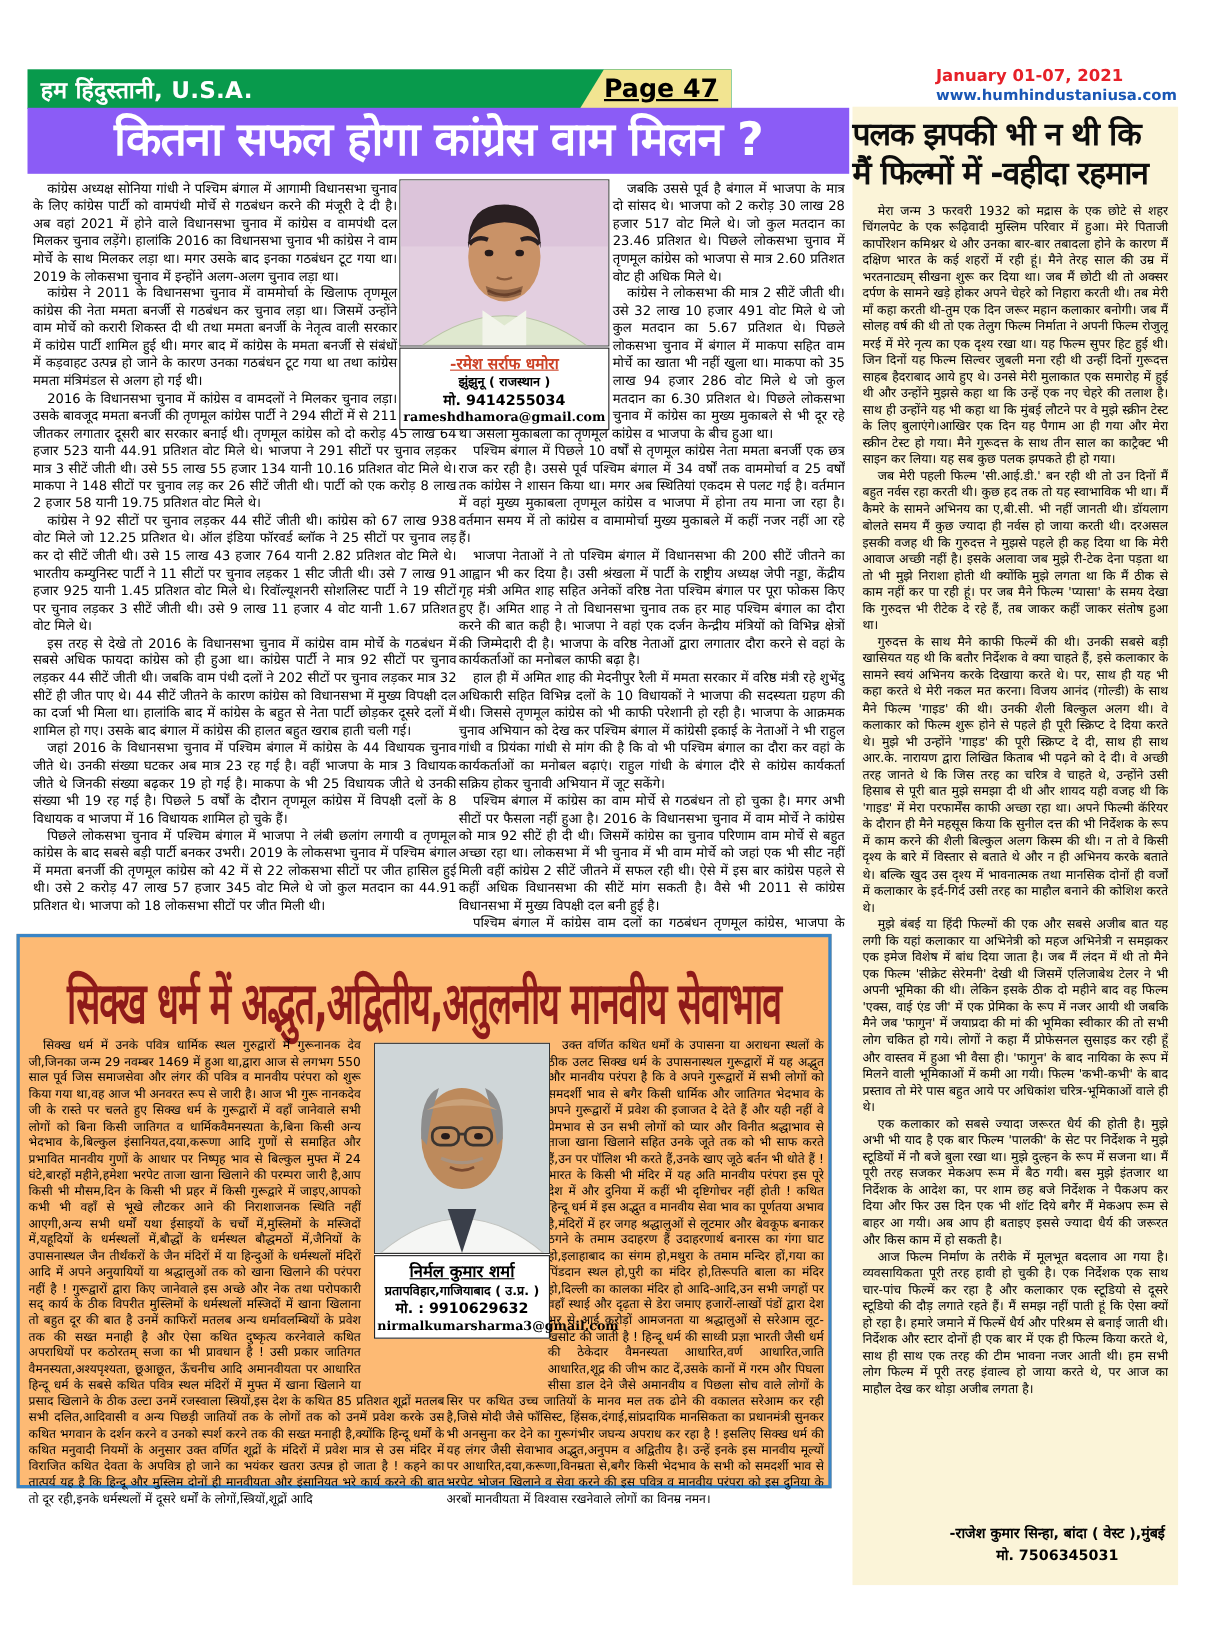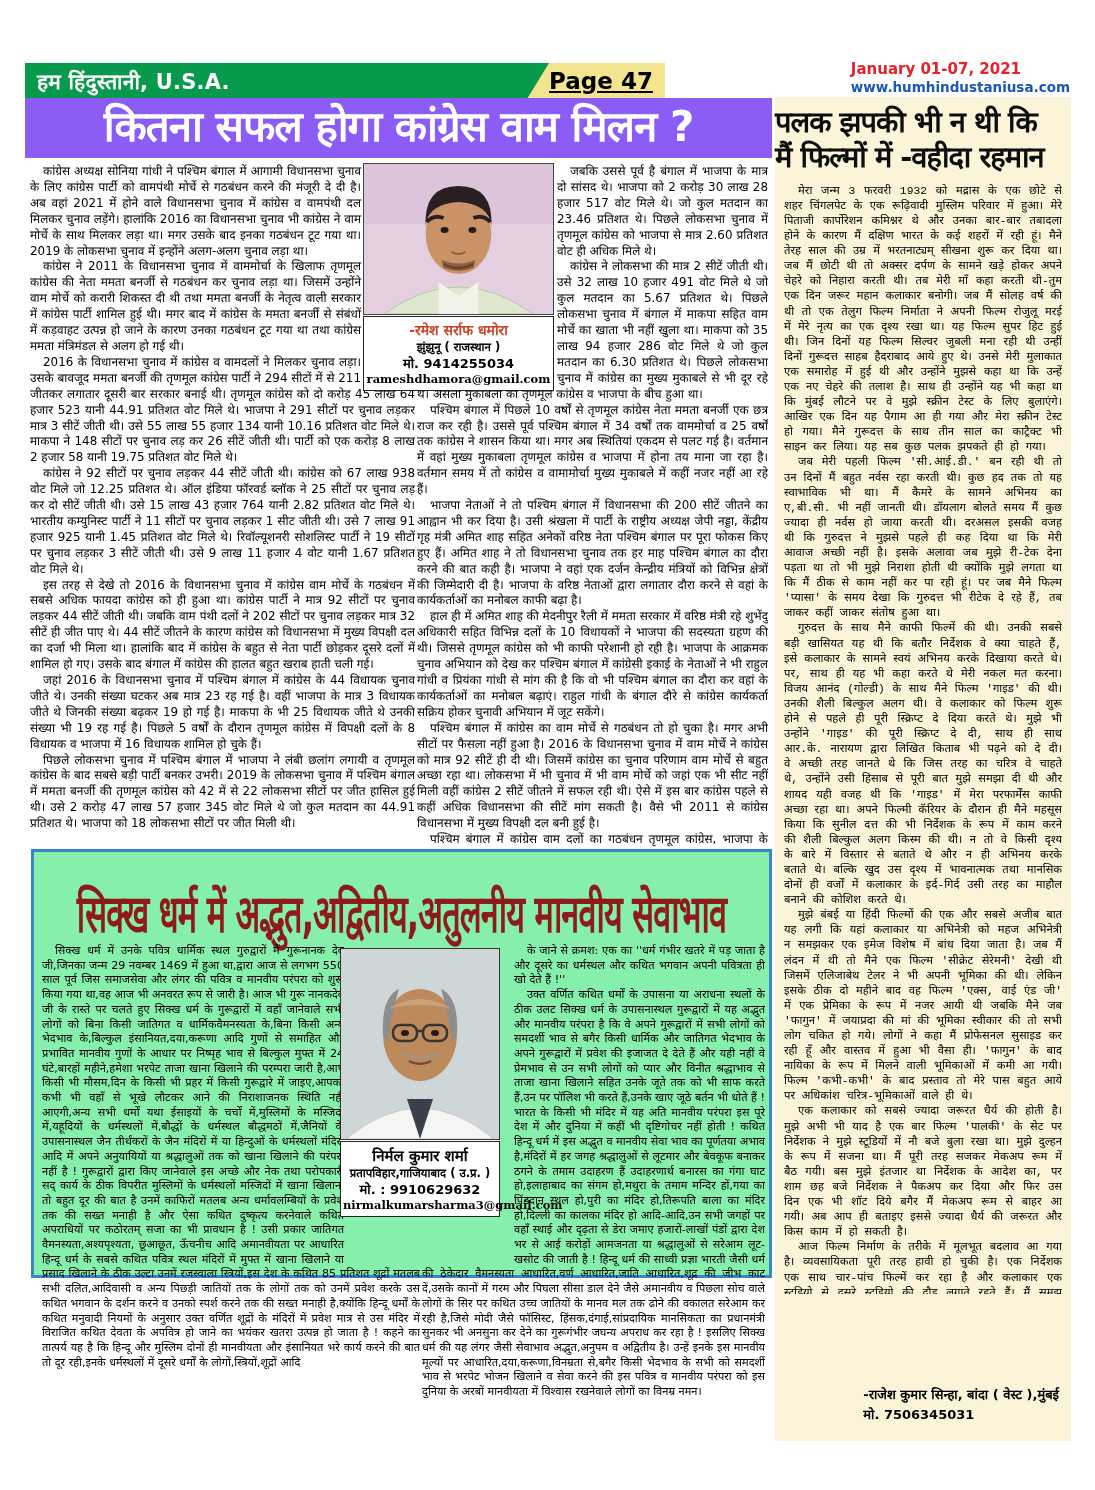--- a/index.html
+++ b/index.html
@@ -40,53 +40,53 @@
   .spacer-l1{float:left;width:140px;height:218px;}
   .para{margin:0;text-indent:13px;text-align:justify;}
   .a1-body .para{font-size:11.9px;line-height:15.9px;}
   
   .photo-box{background:#fff;}
   .pb1{left:363px;top:163px;width:191px;}
   .pb1 .photo{height:150px;border:1px solid #444;overflow:hidden;}
   .pb2{left:340px;top:948px;width:160px;}
   .pb2 .photo{height:190px;border:1px solid #333;overflow:hidden;}
   .cap{border:1.5px solid #222;background:#fff;text-align:center;padding:3px 2px 4px;margin-top:1px;}
-  .cap .nm{font-weight:bold;font-family:"DejaVu Serif","Liberation Serif",serif;}
+  .cap .nm{font-weight:bold;font-family:"DejaVu Serif","Liberation Serif",serif;text-decoration:underline;}
   .pb1 .nm{color:#cc4125;font-size:14px;}
   .pb2 .nm{color:#000;font-size:15px;}
   .cap .loc{font-weight:bold;font-size:11.5px;}
   .cap .ph{font-weight:bold;font-size:13px;}
   .cap .em{font-weight:bold;font-size:11.5px;font-family:"DejaVu Serif","Liberation Serif",serif;}
   
   .a2-box{
-    left:31px;top:849px;width:741px;height:429px;border:3px solid #3a85c6;
-    box-sizing:border-box;background:#86efac;
+    left:15px;top:849px;width:741px;height:504px;border:3px solid #3a85c6;
+    box-sizing:border-box;background:#fdba74;
   }
   .a2-headline{
     position:absolute;left:0;top:0;width:100%;height:88px;line-height:86px;
     text-align:center;color:#8e1a1a;font-weight:bold;font-size:36px;
     white-space:nowrap;letter-spacing:-1px;
     transform:scale(0.9,1.45);transform-origin:center top;
   }
   .a2-body{position:absolute;left:0;top:92px;width:100%;height:480px;}
   .a2-col1{position:absolute;left:8px;top:0;width:378px;height:480px;overflow:hidden;}
   .a2-col2{position:absolute;left:388px;top:0;width:343px;height:480px;overflow:hidden;}
   .a2-body .para{font-size:11.1px;line-height:14.7px;}
   .spacer-r2{float:right;width:76px;height:310px;}
   .spacer-l2{float:left;width:92px;height:310px;}
   
   .sidebar{left:775px;top:97px;width:296px;height:1344px;background:#fbf4d8;}
   .sb-headline{
     padding:8px 8px 4px 0;font-weight:bold;color:#0d0d0d;
     font-size:29px;line-height:1.22;letter-spacing:-1px;
   }
-  .sb-body{margin:4px 9px 0 9px;height:1110px;overflow:hidden;font-family:Liberation Mono, monospace;}
+  .sb-body{margin:4px 9px 0 9px;height:1110px;overflow:hidden;}
   .sb-body .para{font-size:11.3px;line-height:15.1px;text-indent:14px;}
   .sb-byline{
-    position:absolute;right:12px;bottom:16px;text-align:left;font-weight:bold;
+    position:absolute;right:12px;bottom:16px;text-align:center;font-weight:bold;
     font-size:13px;line-height:1.55;
   }
   
   .photo svg{display:block;width:100%;height:100%;}
 </style>
 </head>
 <body>
 
 <div class="abs masthead-bar">
   <span class="masthead-title">हम हिंदुस्तानी, U.S.A.</span>
@@ -158,21 +158,20 @@
   <div class="a2-body">
     <div class="a2-col1">
       <div class="spacer-r2"></div>
       <div>
           <p class="para">सिक्ख धर्म में उनके पवित्र धार्मिक स्थल गुरुद्वारों में गुरूनानक देव जी,जिनका जन्म 29 नवम्बर 1469 में हुआ था,द्वारा आज से लगभग 550 साल पूर्व जिस समाजसेवा और लंगर की पवित्र व मानवीय परंपरा को शुरू किया गया था,वह आज भी अनवरत रूप से जारी है। आज भी गुरू नानकदेव जी के रास्ते पर चलते हुए सिक्ख धर्म के गुरूद्वारों में वहाँ जानेवाले सभी लोगों को बिना किसी जातिगत व धार्मिकवैमनस्यता के,बिना किसी अन्य भेदभाव के,बिल्कुल इंसानियत,दया,करूणा आदि गुणों से समाहित और प्रभावित मानवीय गुणों के आधार पर निष्पृह भाव से बिल्कुल मुफ्त में 24 घंटे,बारहों महीने,हमेशा भरपेट ताजा खाना खिलाने की परम्परा जारी है,आप किसी भी मौसम,दिन के किसी भी प्रहर में किसी गुरूद्वारे में जाइए,आपको कभी भी वहाँ से भूखे लौटकर आने की निराशाजनक स्थिति नहीं आएगी,अन्य सभी धर्मों यथा ईसाइयों के चर्चों में,मुस्लिमों के मस्जिदों में,यहूदियों के धर्मस्थलों में,बौद्धों के धर्मस्थल बौद्धमठों में,जैनियों के उपासनास्थल जैन तीर्थंकरों के जैन मंदिरों में या हिन्दुओं के धर्मस्थलों मंदिरों आदि में अपने अनुयायियों या श्रद्धालुओं तक को खाना खिलाने की परंपरा नहीं है ! गुरूद्वारों द्वारा किए जानेवाले इस अच्छे और नेक तथा परोपकारी सद् कार्य के ठीक विपरीत मुस्लिमों के धर्मस्थलों मस्जिदों में खाना खिलाना तो बहुत दूर की बात है उनमें काफिरों मतलब अन्य धर्मावलम्बियों के प्रवेश तक की सख्त मनाही है और ऐसा कथित दुष्कृत्य करनेवाले कथित अपराधियों पर कठोरतम् सजा का भी प्रावधान है ! उसी प्रकार जातिगत वैमनस्यता,अश्यपृश्यता, छूआछूत, ऊँचनीच आदि अमानवीयता पर आधारित हिन्दू धर्म के सबसे कथित पवित्र स्थल मंदिरों में मुफ्त में खाना खिलाने या प्रसाद खिलाने के ठीक उल्टा उनमें रजस्वाला स्त्रियों,इस देश के कथित 85 प्रतिशत शूद्रों मतलब सभी दलित,आदिवासी व अन्य पिछड़ी जातियों तक के लोगों तक को उनमें प्रवेश करके उस कथित भगवान के दर्शन करने व उनको स्पर्श करने तक की सख्त मनाही है,क्योंकि हिन्दू धर्मों के कथित मनुवादी नियमों के अनुसार उक्त वर्णित शूद्रों के मंदिरों में प्रवेश मात्र से उस मंदिर में विराजित कथित देवता के अपवित्र हो जाने का भयंकर खतरा उत्पन्न हो जाता है ! कहने का तात्पर्य यह है कि हिन्दू और मुस्लिम दोनों ही मानवीयता और इंसानियत भरे कार्य करने की बात तो दूर रही,इनके धर्मस्थलों में दूसरे धर्मों के लोगों,स्त्रियों,शूद्रों आदि</p>
         </div>
     </div>
     <div class="a2-col2">
       <div class="spacer-l2"></div>
       <div>
-          <p class="para">के जाने से क्रमश: एक का ''धर्म गंभीर खतरे में पड़ जाता है और दूसरे का धर्मस्थल और कथित भगवान अपनी पवित्रता ही खो देते हैं !''</p>
           <p class="para">उक्त वर्णित कथित धर्मों के उपासना या अराधना स्थलों के ठीक उलट सिक्ख धर्म के उपासनास्थल गुरूद्वारों में यह अद्भुत और मानवीय परंपरा है कि वे अपने गुरूद्वारों में सभी लोगों को समदर्शी भाव से बगैर किसी धार्मिक और जातिगत भेदभाव के अपने गुरूद्वारों में प्रवेश की इजाजत दे देते हैं और यही नहीं वे प्रेमभाव से उन सभी लोगों को प्यार और विनीत श्रद्धाभाव से ताजा खाना खिलाने सहित उनके जूते तक को भी साफ करते हैं,उन पर पॉलिश भी करते हैं,उनके खाए जूठे बर्तन भी धोते हैं !भारत के किसी भी मंदिर में यह अति मानवीय परंपरा इस पूरे देश में और दुनिया में कहीं भी दृष्टिगोचर नहीं होती ! कथित हिन्दू धर्म में इस अद्भुत व मानवीय सेवा भाव का पूर्णतया अभाव है,मंदिरों में हर जगह श्रद्धालुओं से लूटमार और बेवकूफ बनाकर ठगने के तमाम उदाहरण हैं उदाहरणार्थ बनारस का गंगा घाट हो,इलाहाबाद का संगम हो,मथुरा के तमाम मन्दिर हों,गया का पिंडदान स्थल हो,पुरी का मंदिर हो,तिरूपति बाला का मंदिर हो,दिल्ली का कालका मंदिर हो आदि-आदि,उन सभी जगहों पर वहाँ स्थाई और दृढ़ता से डेरा जमाए हजारों-लाखों पंडों द्वारा देश भर से आई करोड़ों आमजनता या श्रद्धालुओं से सरेआम लूट-खसोट की जाती है ! हिन्दू धर्म की साध्वी प्रज्ञा भारती जैसी धर्म की ठेकेदार वैमनस्यता आधारित,वर्ण आधारित,जाति आधारित,शूद्र की जीभ काट दें,उसके कानों में गरम और पिघला सीसा डाल देने जैसे अमानवीय व पिछला सोच वाले लोगों के सिर पर कथित उच्च जातियों के मानव मल तक ढोने की वकालत सरेआम कर रही है,जिसे मोदी जैसे फॉसिस्ट, हिंसक,दंगाई,सांप्रदायिक मानसिकता का प्रधानमंत्री सुनकर भी अनसुना कर देने का गुरूगंभीर जघन्य अपराध कर रहा है ! इसलिए सिक्ख धर्म की यह लंगर जैसी सेवाभाव अद्भुत,अनुपम व अद्वितीय है। उन्हें इनके इस मानवीय मूल्यों पर आधारित,दया,करूणा,विनम्रता से,बगैर किसी भेदभाव के सभी को समदर्शी भाव से भरपेट भोजन खिलाने व सेवा करने की इस पवित्र व मानवीय परंपरा को इस दुनिया के अरबों मानवीयता में विश्वास रखनेवाले लोगों का विनम्र नमन।</p>
         </div>
     </div>
   </div>
 </div>
 
 <div class="abs photo-box pb2">
   <div class="photo">
     <svg viewBox="0 0 158 190" preserveAspectRatio="none">
       <rect width="158" height="190" fill="#cfd6d8"></rect>

